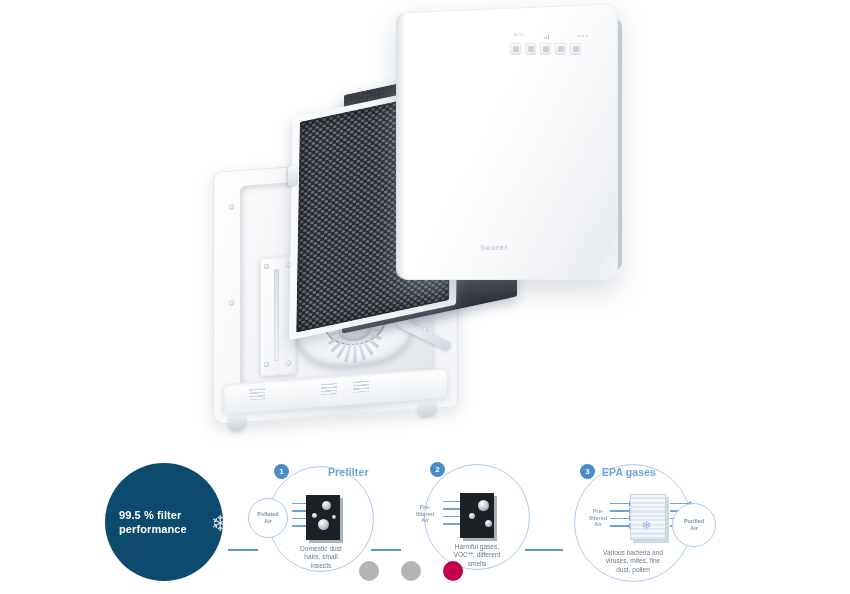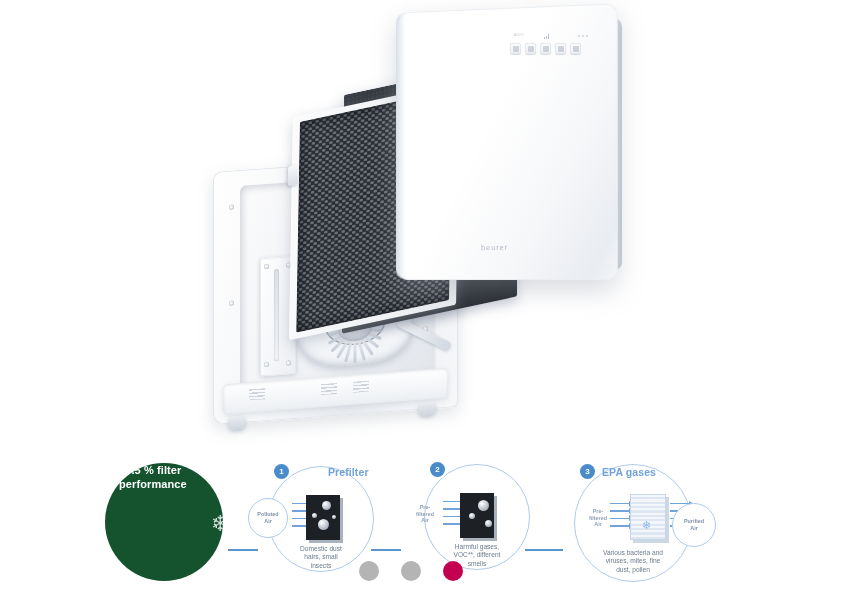--- a/index.html
+++ b/index.html
@@ -193,22 +193,22 @@
     font-size:7.5px; letter-spacing:.9px; color:#b3bac3;
     font-family:"Liberation Sans", sans-serif;
     transform: skewY(-1.2deg);
   }
 
   
   #info{ position:absolute; left:0; top:450px; width:850px; height:144px; }
 
   .big-circle{
     position:absolute; left:105px; top:463px; width:118px; height:118px;
-    border-radius:50%; background:#14532d;
-    display:flex; 
+    border-radius:50%; background:#0c4a6e;
+    display:flex; align-items:center;
   }
   .big-circle-text{
     color:#fff; font-size:11px; line-height:14px; font-weight:bold;
     padding-left:14px; width:80px; letter-spacing:.1px;
   }
   .snowflakes{ position:absolute; right:6px; top:30px; color:rgba(255,255,255,.82); }
   .sf{ position:absolute; }
   .sf1{ font-size:22px; left:-6px; top:18px; }
   .sf2{ font-size:13px; left:14px; top:6px; }
   .sf3{ font-size:8px;  left:8px;  top:-2px; }

